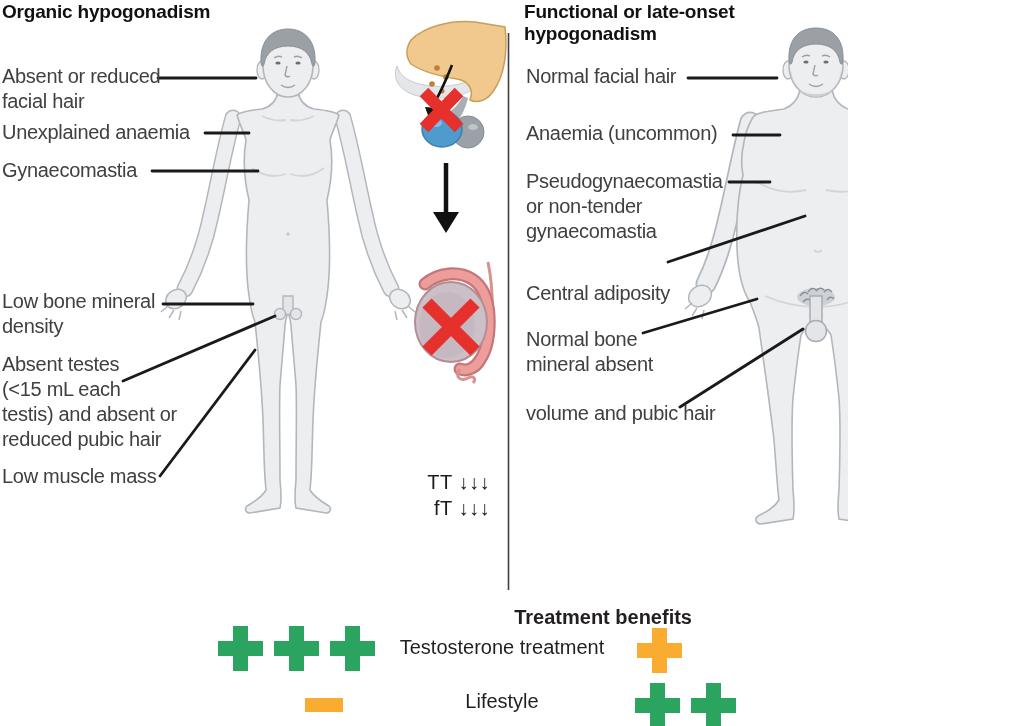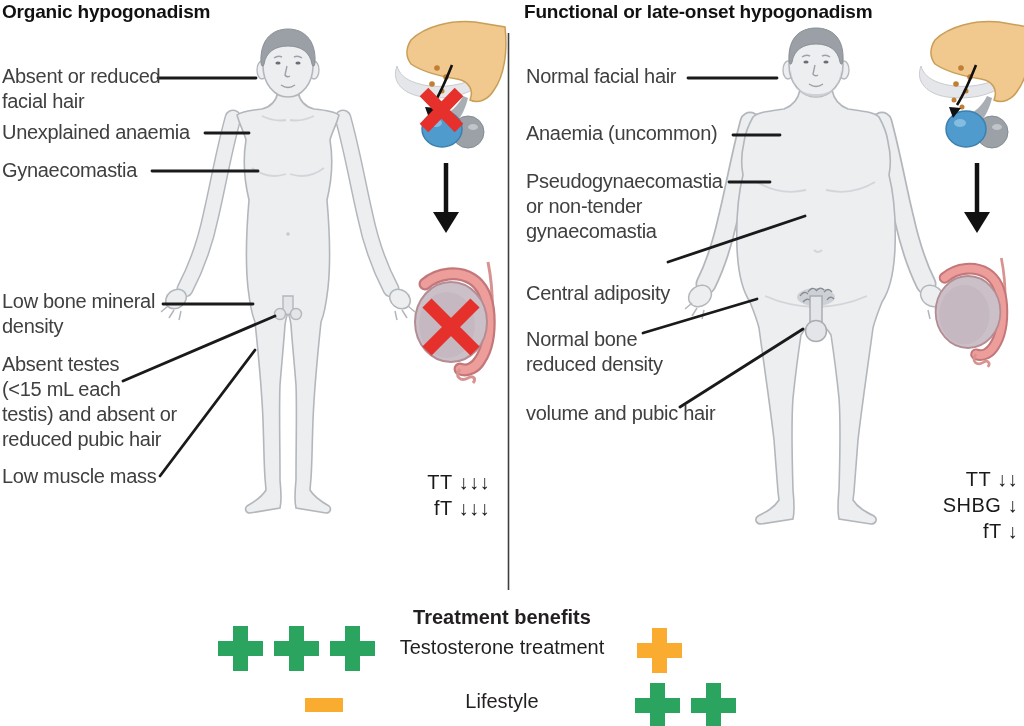--- a/index.html
+++ b/index.html
@@ -1,16 +1,16 @@
 <!DOCTYPE html>
 <html style="--green: #2BA45F; --orange: #FAAC31; --red: #E5302C;"><head>
 <meta charset="utf-8">
 <style>
   html,body{margin:0;padding:0;background:#fff;}
-  #stage{position:relative;width:1024px;height:726px;background:#ffffff;overflow:hidden;
+  #stage{position:relative;width:848px;height:726px;background:#ffffff;overflow:hidden;
          font-family:"Liberation Sans", sans-serif;}
   #art{position:absolute;left:0;top:0;}
   .title{position:absolute;font-size:19px;font-weight:bold;color:#111;letter-spacing:-0.2px;}
   .lbl{position:absolute;font-size:20px;line-height:25px;color:#404040;letter-spacing:-0.3px;}
   .hormones{position:absolute;font-size:20px;line-height:26px;color:#1a1a1a;text-align:right;letter-spacing:0.5px;}
   .center-label{position:absolute;left:312px;width:380px;text-align:center;color:#231f20;}
   .benefit-title{font-size:20px;font-weight:bold;}
   .benefit-row-label{font-size:20px;}
   .symrow{position:absolute;display:flex;gap:11px;align-items:center;}
   .sym{display:inline-block;}
@@ -217,37 +217,37 @@
   <div class="lbl" style="left:526px;top:169px;">
       <div>Pseudogynaecomastia</div>
       <div>or non-tender</div>
       <div>gynaecomastia</div>
     </div>
   <div class="lbl" style="left:526px;top:250px;margin-top:31px;">
       <div>Central adiposity</div>
     </div>
   <div class="lbl" style="left:526px;top:327px;">
       <div>Normal bone</div>
-      <div>reduced density</div>
+      <div>mineral absent</div>
     </div>
   <div class="lbl" style="left:526px;top:401px;">
       <div>volume and pubic hair</div>
     </div>
 
   <div class="hormones" style="left:385px;width:105px;top:469px;">
       <div>TT ↓↓↓</div>
       <div>fT ↓↓↓</div>
     </div>
   <div class="hormones" style="left:905px;width:113px;top:466px;">
       <div>TT ↓↓</div>
       <div>SHBG ↓</div>
       <div>fT ↓</div>
     </div>
 
-  <div class="center-label benefit-title" style="top:606px;">Treatment benefits</div>
+  <div class="center-label benefit-title" style="top:606px;text-align:right;">Treatment benefits</div>
   <div class="center-label benefit-row-label" style="top:636px;">Testosterone treatment</div>
   <div class="center-label benefit-row-label" style="top:690px;">Lifestyle</div>
 
   <div class="symrow" style="left:218px;top:626px;">
       <span class="sym plus" style="--c: #2BA45F;"></span>
       <span class="sym plus" style="--c: #2BA45F;"></span>
       <span class="sym plus" style="--c: #2BA45F;"></span>
     </div>
   <div class="symrow" style="left:637px;top:628px;">
       <span class="sym plus" style="--c: #FAAC31;"></span>

